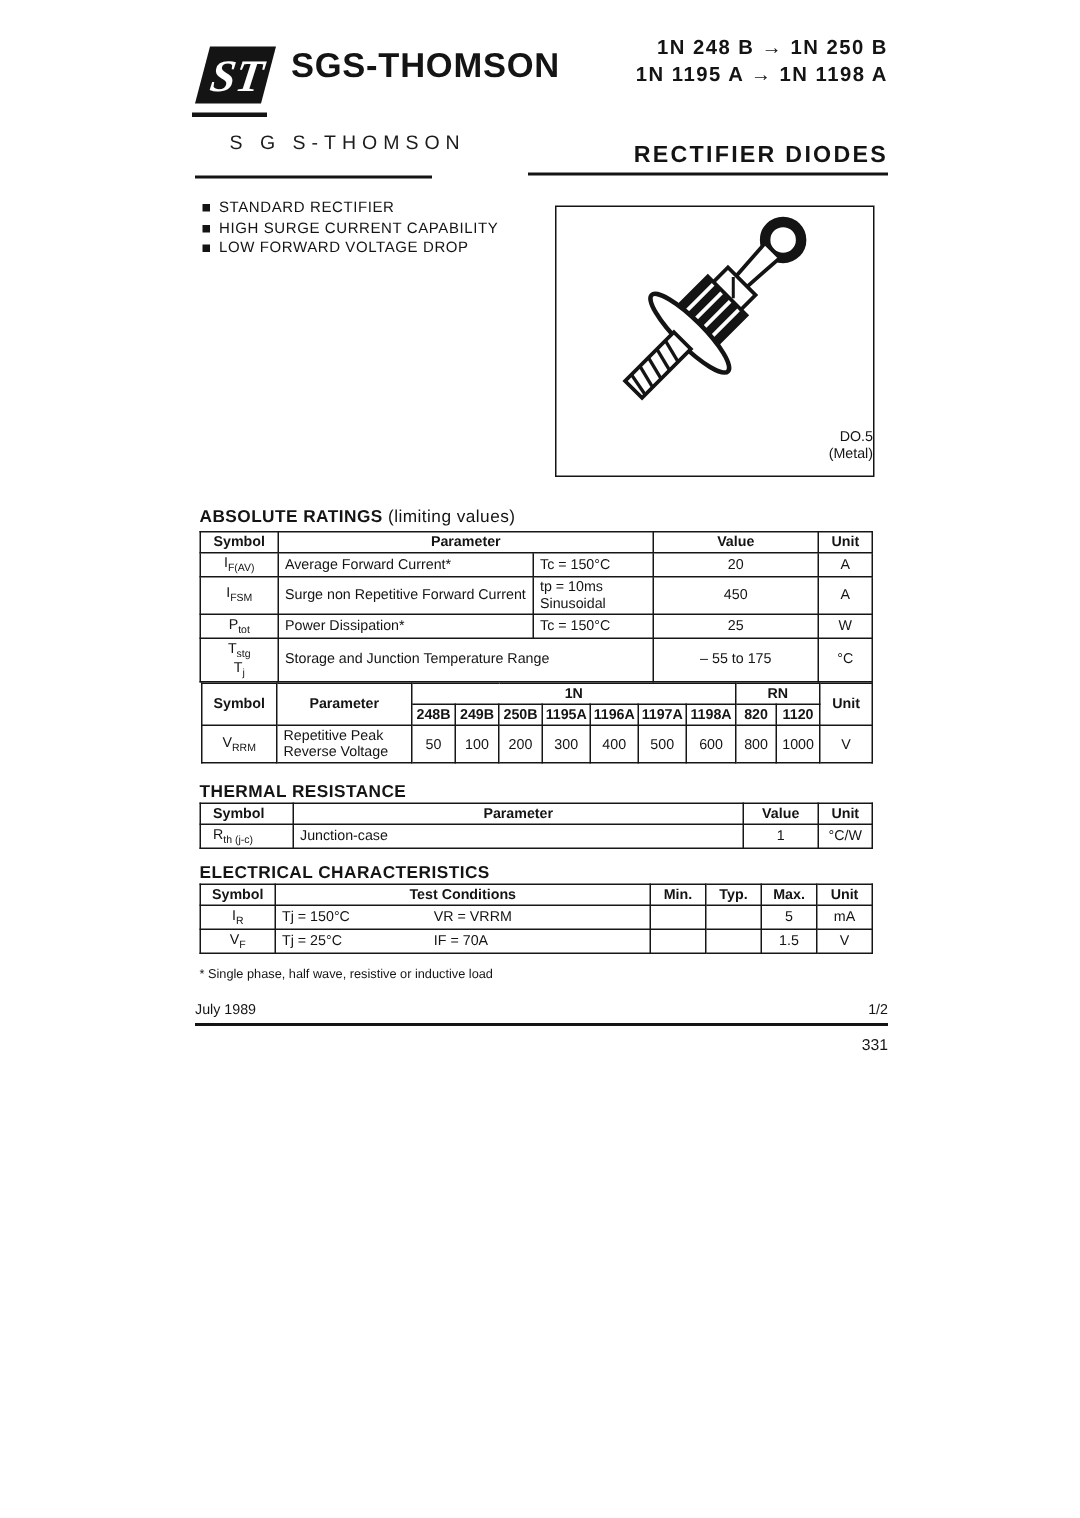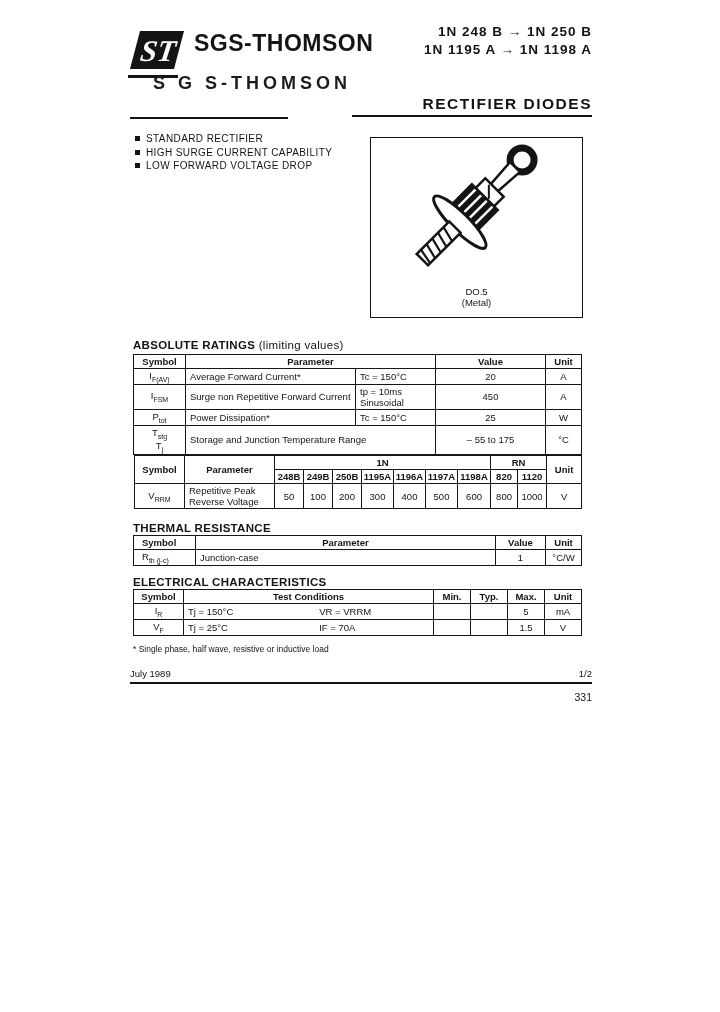--- a/index.html
+++ b/index.html
@@ -11,50 +11,50 @@
     overflow:hidden;
   }
 
   
   .logo-svg { position:absolute; left:126px; top:27px; }
   .brand { position:absolute; left:194px; top:30px; font-size:23px; font-weight:700; letter-spacing:0.5px; }
   .brand-sub {
     position:absolute; left:213px; top:55px; font-size:16.5px; font-weight:700; letter-spacing:2.5px;
     color:#fff; -webkit-text-stroke:1.1px #141414;
   }
-  .brand-ghost { position:absolute; left:153px; top:73px; font-size:18px; font-weight:700; letter-spacing:4px; color:#1c1c1c; }
+  .brand-ghost { position:absolute; left:153px; top:87px; font-size:13px; font-weight:400; letter-spacing:4px; color:#1c1c1c; }
   .partblock { position:absolute; right:128px; top:23px; text-align:right; font-weight:700; font-size:13.5px; line-height:18px; letter-spacing:1px; }
   .partblock .u { display:inline-block; border-bottom:2px solid #141414; padding-bottom:1px; }
   .doc-title { position:absolute; right:128px; top:95px; font-size:15.5px; font-weight:700; letter-spacing:1.5px; }
   .rule { position:absolute; background:#141414; height:2px; }
 
   
   .features { position:absolute; left:135px; top:133px; list-style:none; font-size:10px; letter-spacing:0.4px; }
   .features li { margin-bottom:2.5px; display:flex; align-items:center; }
   .bullet { display:inline-block; width:5px; height:5px; background:#141414; margin-right:6px; flex:0 0 auto; }
 
   
   .pkg-box { position:absolute; left:370px; top:137px; width:213px; height:181px; border:1.5px solid #141414; }
-  .pkg-caption { position:absolute; left:0; right:0; top:148px; text-align:center; font-size:9.5px; line-height:11px; }
+  .pkg-caption { position:absolute; left:0; right:0; top:148px; text-align:right; font-size:9.5px; line-height:11px; }
 
   
   .sec-head { position:absolute; font-size:11.5px; font-weight:700; letter-spacing:0.3px; }
   .sec-head .note { font-weight:400; }
 
   
   table { border-collapse:collapse; table-layout:fixed; font-size:9.5px; color:#141414; }
   td, th { border:1.4px solid #161616; padding:1px 4px; vertical-align:middle; font-weight:400; text-align:left; }
   th { font-weight:700; text-align:center;margin-left:47px; }
   .tc { text-align:center; }
   sub { font-size:7px; }
   .t1 { position:absolute; left:133px; top:354px; width:448px; }
   .t2 { position:absolute; left:134px; top:455px; width:447px; }
   .t3 { position:absolute; left:133px; top:535px; width:448px; }
   .t4 { position:absolute; left:133px; top:589px; width:448px; }
-  .cond-split { display:flex;gap:30px; }
+  .cond-split { display:flex; }
   .cond-split .c1 { width:42%; }
 
   .footnote { position:absolute; left:133px; top:644px; font-size:8.5px; }
   .foot-date { position:absolute; left:130px; top:668px; font-size:9.5px; }
   .foot-frac { position:absolute; right:128px; top:668px; font-size:9.5px; }
   .foot-page { position:absolute; right:128px; top:691px; font-size:10.5px; }
 </style>
 </head>
 <body>
 

